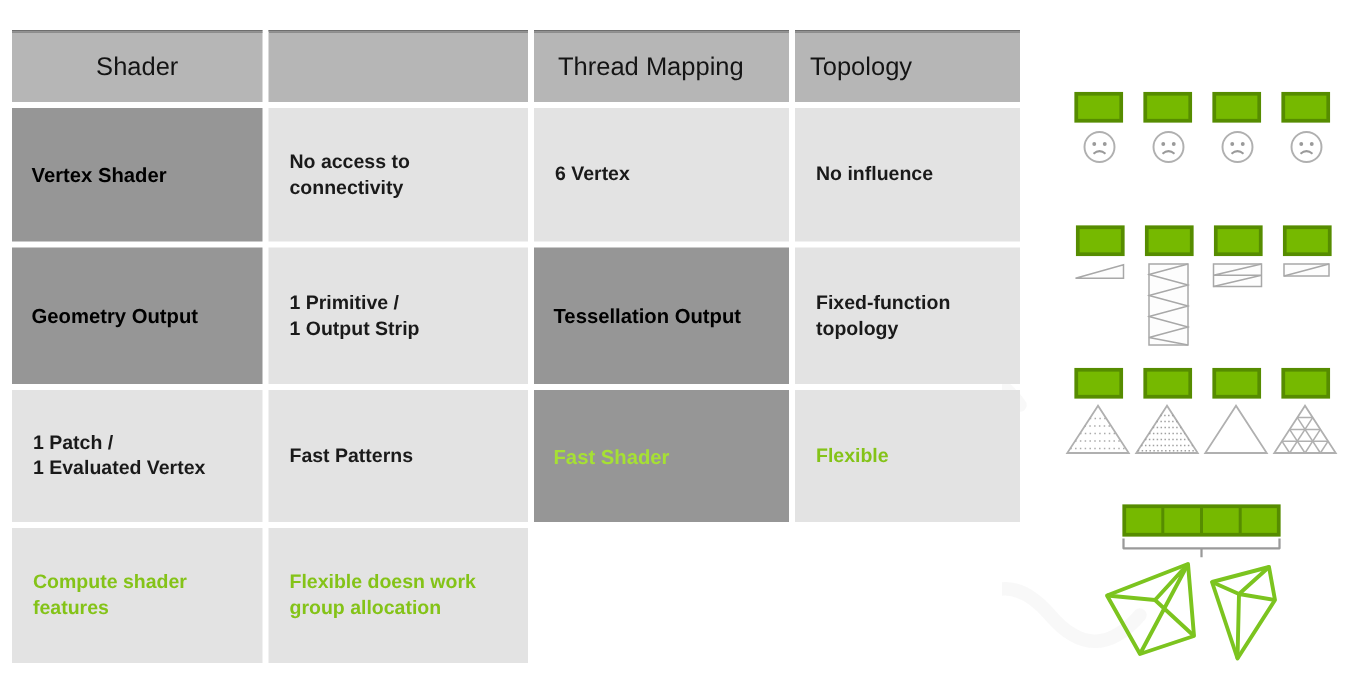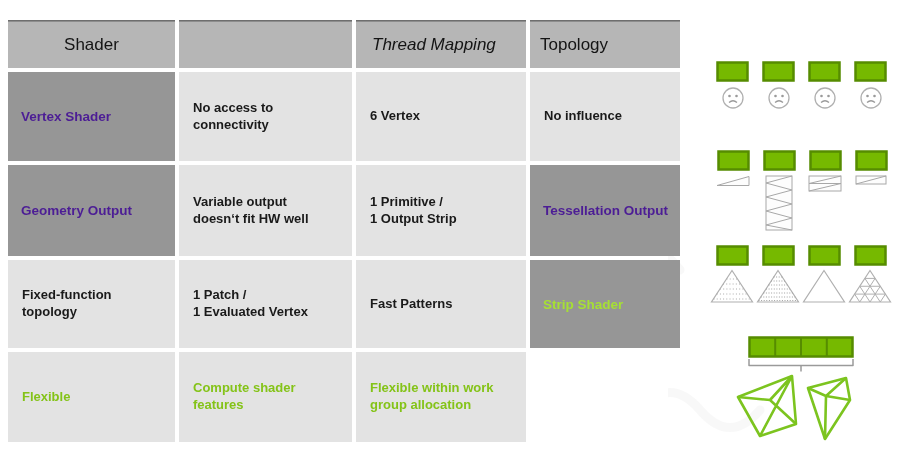--- a/index.html
+++ b/index.html
@@ -6,23 +6,23 @@
   .stage{position:relative;width:900px;height:450px;background:#ffffff;overflow:hidden;
          font-family:"Liberation Sans", sans-serif;}
 
   
   .tbl{position:absolute;left:8px;top:20px;width:660px;
        display:grid;grid-template-columns:167px 173px 170px 150px;
        grid-template-rows:48px 89px 91px 88px 90px;gap:4px;background:#ffffff;}
   .hcell{background:#b6b6b6;color:#141414;font-size:17px;display:flex;align-items:center;
          border-top:1px solid #6e6e6e;box-shadow:0 1px 0 #8d8d8d inset;}
   .hcell.center{justify-content:center;}
-  .hcell.pad{padding-left:16px;font-style:italic;}
+  .hcell.pad{padding-left:16px;}
   .hcell.pad2{padding-left:10px;}
-  .ncell{background:#969696;color:#4c1d95;font-size:13.5px;font-weight:700;
+  .ncell{background:#969696;color:#000000;font-size:13.5px;font-weight:700;
          display:flex;align-items:center;padding-left:13px;}
   .cell{background:#e3e3e3;color:#1a1a1a;font-size:13px;font-weight:700;
         display:flex;align-items:center;padding-left:14px;padding-right:8px;
         white-space:pre-line;line-height:1.3;}
   .green-on-dark{color:#a6e034 !important;}
   .green-on-light{color:#84c318 !important;}
 
   
   .diag-row{position:absolute;display:flex;}
   .unit{display:flex;flex-direction:column;align-items:center;}
@@ -64,37 +64,35 @@
     <div class="hcell pad">Thread Mapping</div>
     <div class="hcell pad2">Topology</div>
 
     <div class="ncell">Vertex Shader</div>
     <div class="cell">No access to
 connectivity</div>
     <div class="cell">6 Vertex</div>
     <div class="cell">No influence</div>
 
     <div class="ncell">Geometry Output</div>
-    <div class="cell">Variable output
-doesn‘t fit HW well</div>
     <div class="cell">1 Primitive /
 1 Output Strip</div>
 
     <div class="ncell">Tessellation Output</div>
     <div class="cell">Fixed-function
 topology</div>
     <div class="cell">1 Patch /
 1 Evaluated Vertex</div>
     <div class="cell">Fast Patterns</div>
 
-    <div class="ncell green-on-dark">Strip Shader</div>
+    <div class="ncell green-on-dark">Fast Shader</div>
     <div class="cell green-on-light">Flexible</div>
     <div class="cell green-on-light">Compute shader
 features</div>
-    <div class="cell green-on-light">Flexible within work
+    <div class="cell green-on-light">Flexible doesn work
 group allocation</div>
   </div>
 
   <div class="diag-row r1">
     <div class="unit">
       <svg width="33" height="21">
           <rect x="1.5" y="1.5" width="30" height="18" fill="#76b900" stroke="#568c00" stroke-width="2.5"></rect>
         </svg>
       <svg width="24" height="24">
           <circle cx="12" cy="12" r="10" fill="#ffffff" stroke="#b0b0b0" stroke-width="1.3"></circle>

